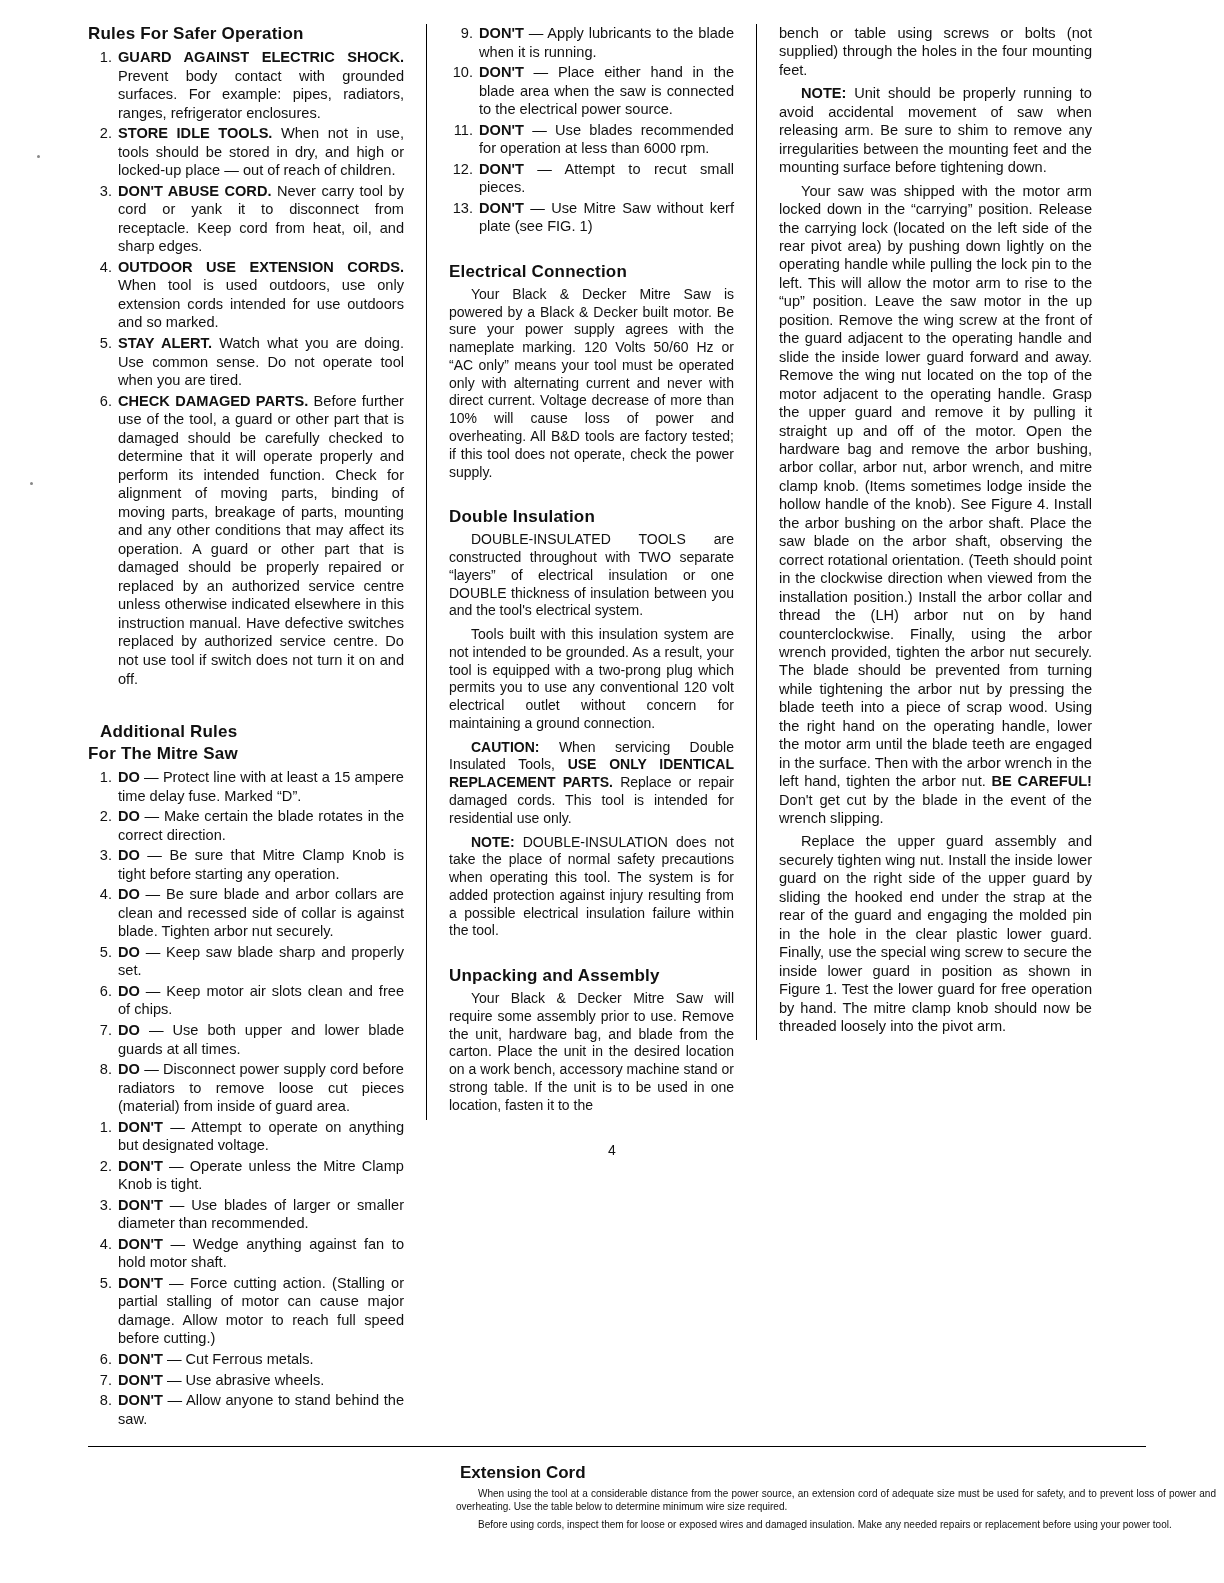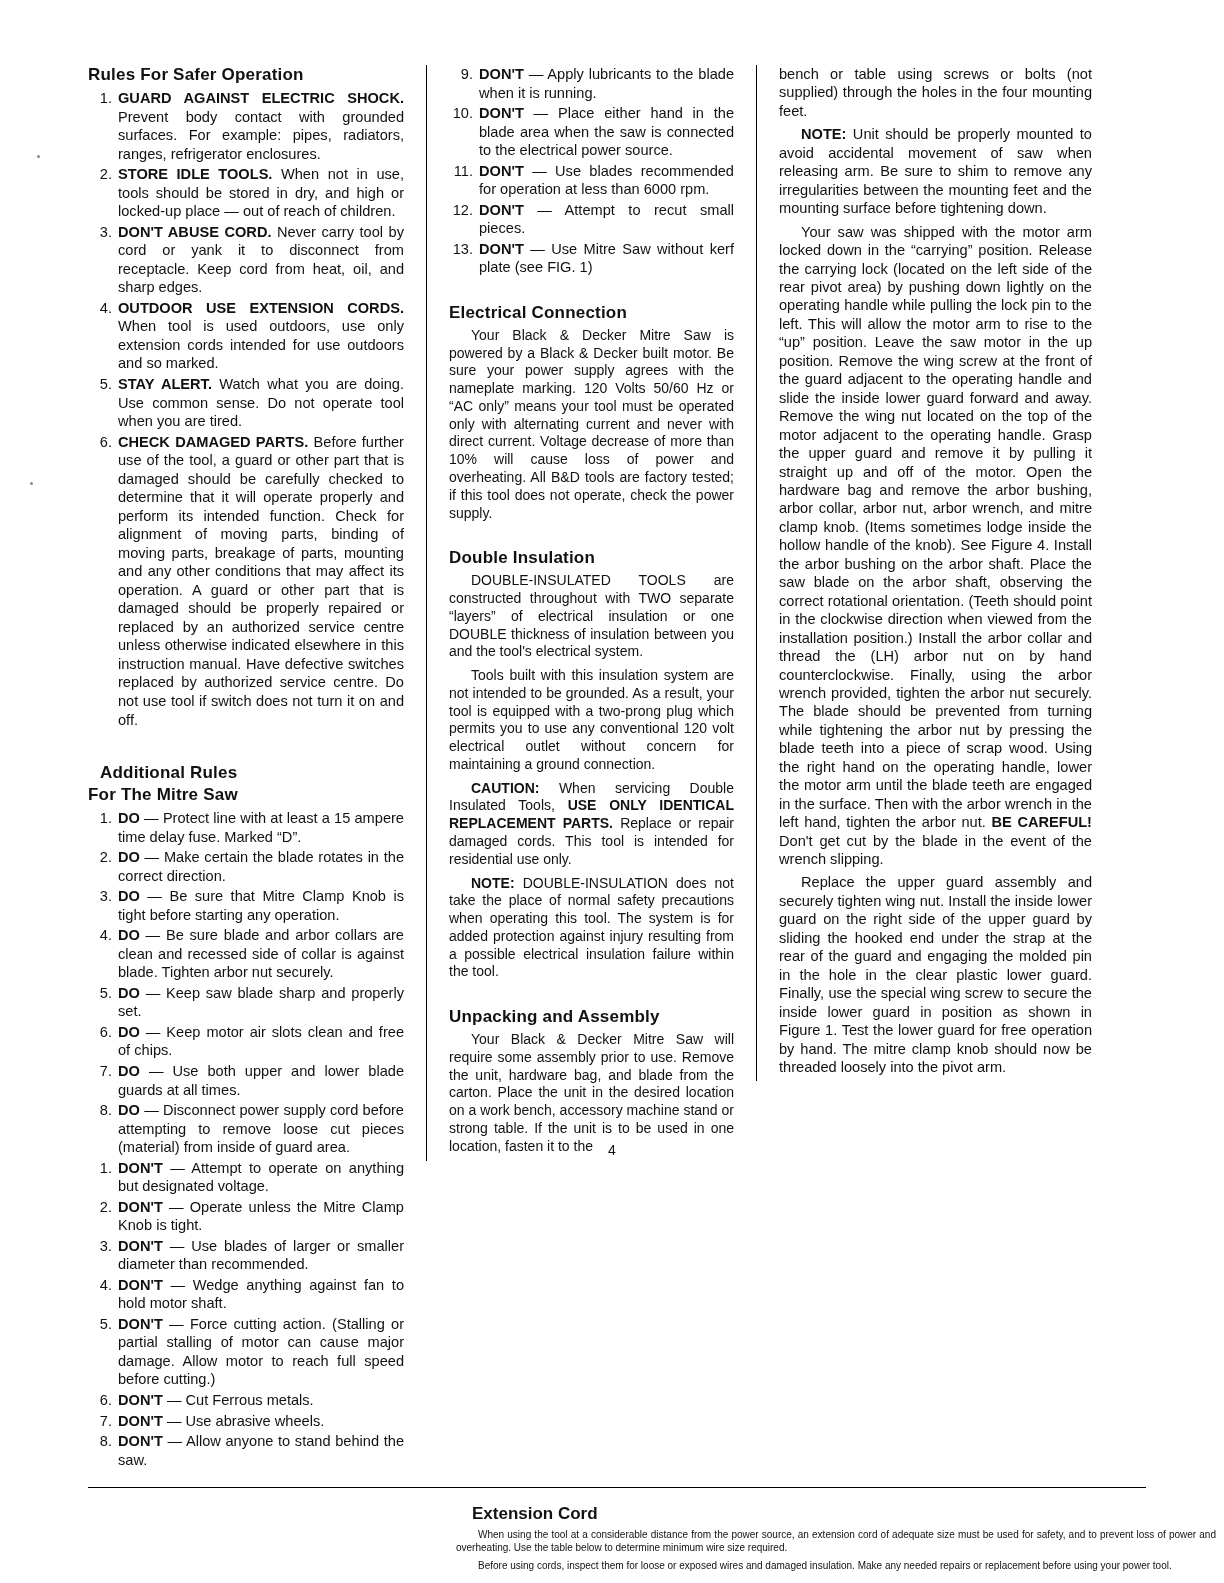--- a/index.html
+++ b/index.html
@@ -13,21 +13,21 @@
     font-family: "Liberation Sans", sans-serif;
     color: #111111;
     position: relative;
     overflow: hidden;
   }
   .page {
     position: relative;
     width: 1224px;
     height: 1176px;
     box-sizing: border-box;
-    padding: 65px 78px 30px 88px;
+    padding: 24px 78px 30px 88px;
   }
   .cols {
     display: flex;
     gap: 0;
     align-items: flex-start;
   }
   .col {
     box-sizing: border-box;
   }
   .col-1 { width: 338px; padding-right: 22px; }
@@ -87,21 +87,21 @@
   .ext-block {
     margin-top: 16px;
     border-top: 1.5px solid #000;
     padding-top: 12px;
     width: 100%;
   }
   .ext-inner { padding-left: 22px; padding-right: 14px; }
   .ext-block h2 {
     font-size: 17px;
     font-weight: bold;
-    margin: 4px 0 5px 16px;
+    margin: 4px 0 5px 4px;
   }
   .ext-block p {
     font-size: 10px;
     line-height: 1.27;
     text-align: justify;
     margin: 0 0 5px 0;
     text-indent: 22px;
   }
 
   .pagenum {
@@ -146,21 +146,21 @@
       <h2 class="sec">For The Mitre Saw</h2>
 
       <ol class="rules">
         <li><span class="num">1.</span><b>DO</b><span> — Protect line with at least a 15 ampere time delay fuse. Marked “D”.</span></li>
         <li><span class="num">2.</span><b>DO</b><span> — Make certain the blade rotates in the correct direction.</span></li>
         <li><span class="num">3.</span><b>DO</b><span> — Be sure that Mitre Clamp Knob is tight before starting any operation.</span></li>
         <li><span class="num">4.</span><b>DO</b><span> — Be sure blade and arbor collars are clean and recessed side of collar is against blade. Tighten arbor nut securely.</span></li>
         <li><span class="num">5.</span><b>DO</b><span> — Keep saw blade sharp and properly set.</span></li>
         <li><span class="num">6.</span><b>DO</b><span> — Keep motor air slots clean and free of chips.</span></li>
         <li><span class="num">7.</span><b>DO</b><span> — Use both upper and lower blade guards at all times.</span></li>
-        <li><span class="num">8.</span><b>DO</b><span> — Disconnect power supply cord before attempting to remove loose cut pieces (material) from inside of guard area.</span></li>
+        <li><span class="num">8.</span><b>DO</b><span> — Disconnect power supply cord before radiators to remove loose cut pieces (material) from inside of guard area.</span></li>
       </ol>
 
       <ol class="rules">
         <li><span class="num">1.</span><b>DON'T</b><span> — Attempt to operate on anything but designated voltage.</span></li>
         <li><span class="num">2.</span><b>DON'T</b><span> — Operate unless the Mitre Clamp Knob is tight.</span></li>
         <li><span class="num">3.</span><b>DON'T</b><span> — Use blades of larger or smaller diameter than recommended.</span></li>
         <li><span class="num">4.</span><b>DON'T</b><span> — Wedge anything against fan to hold motor shaft.</span></li>
         <li><span class="num">5.</span><b>DON'T</b><span> — Force cutting action. (Stalling or partial stalling of motor can cause major damage. Allow motor to reach full speed before cutting.)</span></li>
         <li><span class="num">6.</span><b>DON'T</b><span> — Cut Ferrous metals.</span></li>
         <li><span class="num">7.</span><b>DON'T</b><span> — Use abrasive wheels.</span></li>
@@ -188,21 +188,21 @@
       <p class="body"><b>CAUTION:</b><span> When servicing Double Insulated Tools, </span><b>USE ONLY IDENTICAL REPLACEMENT PARTS.</b><span> Replace or repair damaged cords. This tool is intended for residential use only.</span></p>
       <p class="body"><b>NOTE:</b><span> DOUBLE-INSULATION does not take the place of normal safety precautions when operating this tool. The system is for added protection against injury resulting from a possible electrical insulation failure within the tool.</span></p>
 
       <div class="sec-gap"></div>
       <h2 class="sec">Unpacking and Assembly</h2>
       <p class="body">Your Black &amp; Decker Mitre Saw will require some assembly prior to use. Remove the unit, hardware bag, and blade from the carton. Place the unit in the desired location on a work bench, accessory machine stand or strong table. If the unit is to be used in one location, fasten it to the</p>
     </div>
 
     <div class="col col-3 narrative">
       <p class="noind" style="text-indent:0">bench or table using screws or bolts (not supplied) through the holes in the four mounting feet.</p>
-      <p><b>NOTE:</b><span> Unit should be properly mounted to avoid accidental movement of saw when releasing arm. Be sure to shim to remove any irregularities between the mounting feet and the mounting surface before tightening down.</span></p>
+      <p><b>NOTE:</b><span> Unit should be properly running to avoid accidental movement of saw when releasing arm. Be sure to shim to remove any irregularities between the mounting feet and the mounting surface before tightening down.</span></p>
       <p><span>Your saw was shipped with the motor arm locked down in the “carrying” position. Release the carrying lock (located on the left side of the rear pivot area) by pushing down lightly on the operating handle while pulling the lock pin to the left. This will allow the motor arm to rise to the “up” position. Leave the saw motor in the up position. Remove the wing screw at the front of the guard adjacent to the operating handle and slide the inside lower guard forward and away. Remove the wing nut located on the top of the motor adjacent to the operating handle. Grasp the upper guard and remove it by pulling it straight up and off of the motor. Open the hardware bag and remove the arbor bushing, arbor collar, arbor nut, arbor wrench, and mitre clamp knob. (Items sometimes lodge inside the hollow handle of the knob). See Figure 4. Install the arbor bushing on the arbor shaft. Place the saw blade on the arbor shaft, observing the correct rotational orientation. (Teeth should point in the clockwise direction when viewed from the installation position.) Install the arbor collar and thread the (LH) arbor nut on by hand counterclockwise. Finally, using the arbor wrench provided, tighten the arbor nut securely. The blade should be prevented from turning while tightening the arbor nut by pressing the blade teeth into a piece of scrap wood. Using the right hand on the operating handle, lower the motor arm until the blade teeth are engaged in the surface. Then with the arbor wrench in the left hand, tighten the arbor nut. </span><b>BE CAREFUL!</b><span> Don't get cut by the blade in the event of the wrench slipping.</span></p>
       <p>Replace the upper guard assembly and securely tighten wing nut. Install the inside lower guard on the right side of the upper guard by sliding the hooked end under the strap at the rear of the guard and engaging the molded pin in the hole in the clear plastic lower guard. Finally, use the special wing screw to secure the inside lower guard in position as shown in Figure 1. Test the lower guard for free operation by hand. The mitre clamp knob should now be threaded loosely into the pivot arm.</p>
     </div>
 
   </div>
 
   <div class="ext-block">
     <div class="ext-inner" style="margin-left:346px; width:760px;">
       <h2>Extension Cord</h2>
       <p>When using the tool at a considerable distance from the power source, an extension cord of adequate size must be used for safety, and to prevent loss of power and overheating. Use the table below to determine minimum wire size required.</p>

